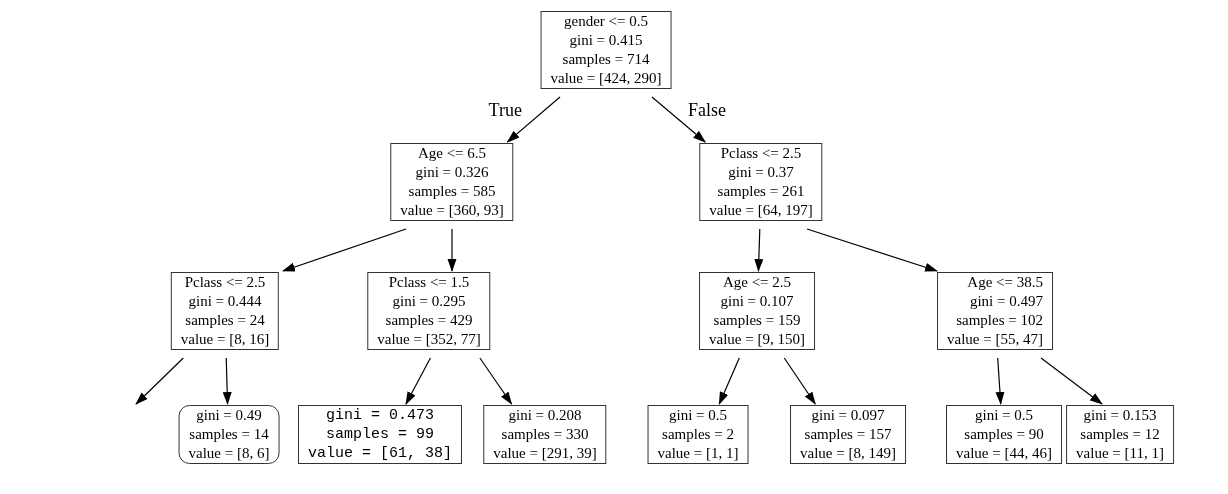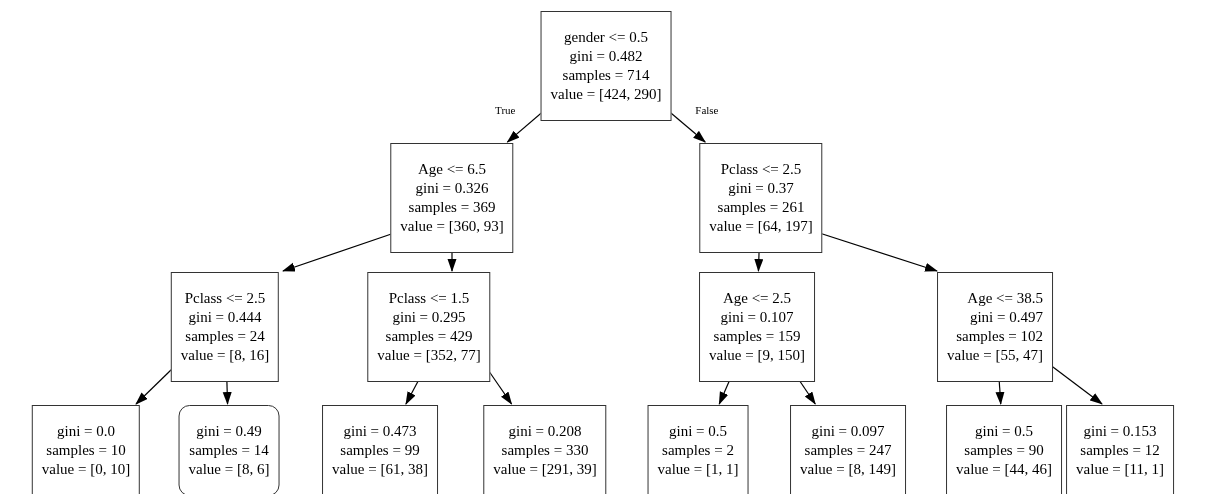--- a/index.html
+++ b/index.html
@@ -20,33 +20,33 @@
     position: absolute;
     left: 0;
     top: 0;
     pointer-events: none;
   }
   .tree-node {
     position: absolute;
     transform: translateX(-50%);
     background: #ffffff;
     border: 1px solid #333333;
-    padding: 16px 9px;
+    padding: 0 9px;
     text-align: center;
     white-space: nowrap;
     font-size: 15px;
     line-height: 19px;
   }
   .node-line {
     display: block;
   }
   .edge-label {
     position: absolute;
     transform: translateX(-50%);
-    font-size: 11px;
+    font-size: 18px;
     line-height: 18px;
     white-space: nowrap;
   }
 </style>
 </head>
 <body>
 
 <div id="canvas">
   <svg id="edges" width="1228" height="494" viewBox="0 0 1228 494" xmlns="http://www.w3.org/2000/svg">
     <defs>
@@ -64,28 +64,28 @@
       <line x1="226.2" y1="358" x2="227.56" y2="404" stroke="#000000" stroke-width="1.2" marker-end="url(#arrowhead)"></line>
       <line x1="430.4" y1="358" x2="405.92" y2="404" stroke="#000000" stroke-width="1.2" marker-end="url(#arrowhead)"></line>
       <line x1="479.9" y1="358" x2="511.52" y2="404" stroke="#000000" stroke-width="1.2" marker-end="url(#arrowhead)"></line>
       <line x1="739.3" y1="358" x2="719.24" y2="404" stroke="#000000" stroke-width="1.2" marker-end="url(#arrowhead)"></line>
       <line x1="784.3" y1="358" x2="815.24" y2="404" stroke="#000000" stroke-width="1.2" marker-end="url(#arrowhead)"></line>
       <line x1="997.7" y1="358" x2="1000.76" y2="404" stroke="#000000" stroke-width="1.2" marker-end="url(#arrowhead)"></line>
       <line x1="1041" y1="358" x2="1102" y2="404" stroke="#000000" stroke-width="1.2" marker-end="url(#arrowhead)"></line>
     </svg>
 <div class="tree-node" style="left: 606px; top: 11px;">
       <span class="node-line">gender &lt;= 0.5</span>
-      <span class="node-line">gini = 0.482</span>
+      <span class="node-line">gini = 0.415</span>
       <span class="node-line">samples = 714</span>
       <span class="node-line">value = [424, 290]</span>
     </div>
     <div class="tree-node" style="left: 452px; top: 143px;">
       <span class="node-line">Age &lt;= 6.5</span>
       <span class="node-line">gini = 0.326</span>
-      <span class="node-line">samples = 369</span>
+      <span class="node-line">samples = 585</span>
       <span class="node-line">value = [360, 93]</span>
     </div>
     <div class="tree-node" style="left: 761px; top: 143px;">
       <span class="node-line">Pclass &lt;= 2.5</span>
       <span class="node-line">gini = 0.37</span>
       <span class="node-line">samples = 261</span>
       <span class="node-line">value = [64, 197]</span>
     </div>
     <div class="tree-node" style="left: 225px; top: 272px;">
       <span class="node-line">Pclass &lt;= 2.5</span>
@@ -104,48 +104,43 @@
       <span class="node-line">gini = 0.107</span>
       <span class="node-line">samples = 159</span>
       <span class="node-line">value = [9, 150]</span>
     </div>
     <div class="tree-node" style="left: 995px; top: 272px; text-align: right;">
       <span class="node-line">Age &lt;= 38.5</span>
       <span class="node-line">gini = 0.497</span>
       <span class="node-line">samples = 102</span>
       <span class="node-line">value = [55, 47]</span>
     </div>
-    <div class="tree-node" style="left: 86px; top: 405px;">
-      <span class="node-line">gini = 0.0</span>
-      <span class="node-line">samples = 10</span>
-      <span class="node-line">value = [0, 10]</span>
-    </div>
     <div class="tree-node" style="left: 229px; top: 405px; border-radius: 11px;">
       <span class="node-line">gini = 0.49</span>
       <span class="node-line">samples = 14</span>
       <span class="node-line">value = [8, 6]</span>
     </div>
-    <div class="tree-node" style="left: 380px; top: 405px;">
+    <div class="tree-node" style="left: 380px; top: 405px; font-family: Liberation Mono, monospace;">
       <span class="node-line">gini = 0.473</span>
       <span class="node-line">samples = 99</span>
       <span class="node-line">value = [61, 38]</span>
     </div>
     <div class="tree-node" style="left: 545px; top: 405px;">
       <span class="node-line">gini = 0.208</span>
       <span class="node-line">samples = 330</span>
       <span class="node-line">value = [291, 39]</span>
     </div>
     <div class="tree-node" style="left: 698px; top: 405px;">
       <span class="node-line">gini = 0.5</span>
       <span class="node-line">samples = 2</span>
       <span class="node-line">value = [1, 1]</span>
     </div>
     <div class="tree-node" style="left: 848px; top: 405px;">
       <span class="node-line">gini = 0.097</span>
-      <span class="node-line">samples = 247</span>
+      <span class="node-line">samples = 157</span>
       <span class="node-line">value = [8, 149]</span>
     </div>
     <div class="tree-node" style="left: 1004px; top: 405px;">
       <span class="node-line">gini = 0.5</span>
       <span class="node-line">samples = 90</span>
       <span class="node-line">value = [44, 46]</span>
     </div>
     <div class="tree-node" style="left: 1120px; top: 405px;">
       <span class="node-line">gini = 0.153</span>
       <span class="node-line">samples = 12</span>

